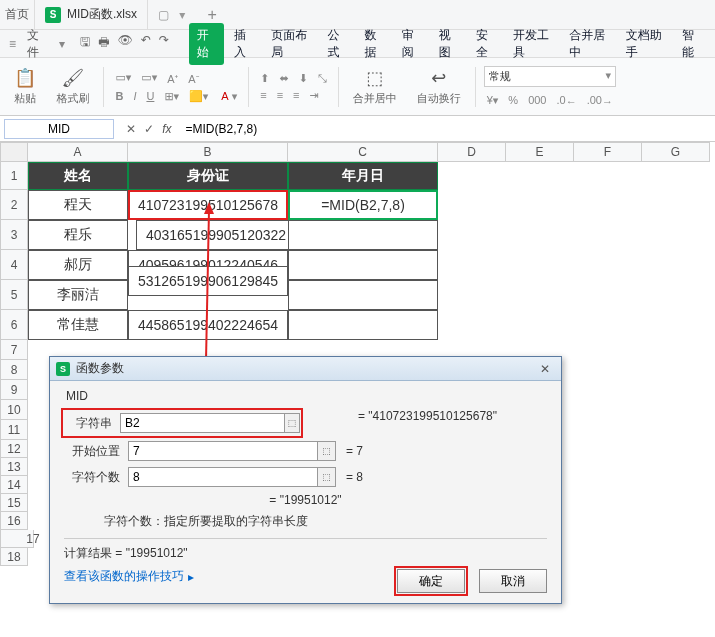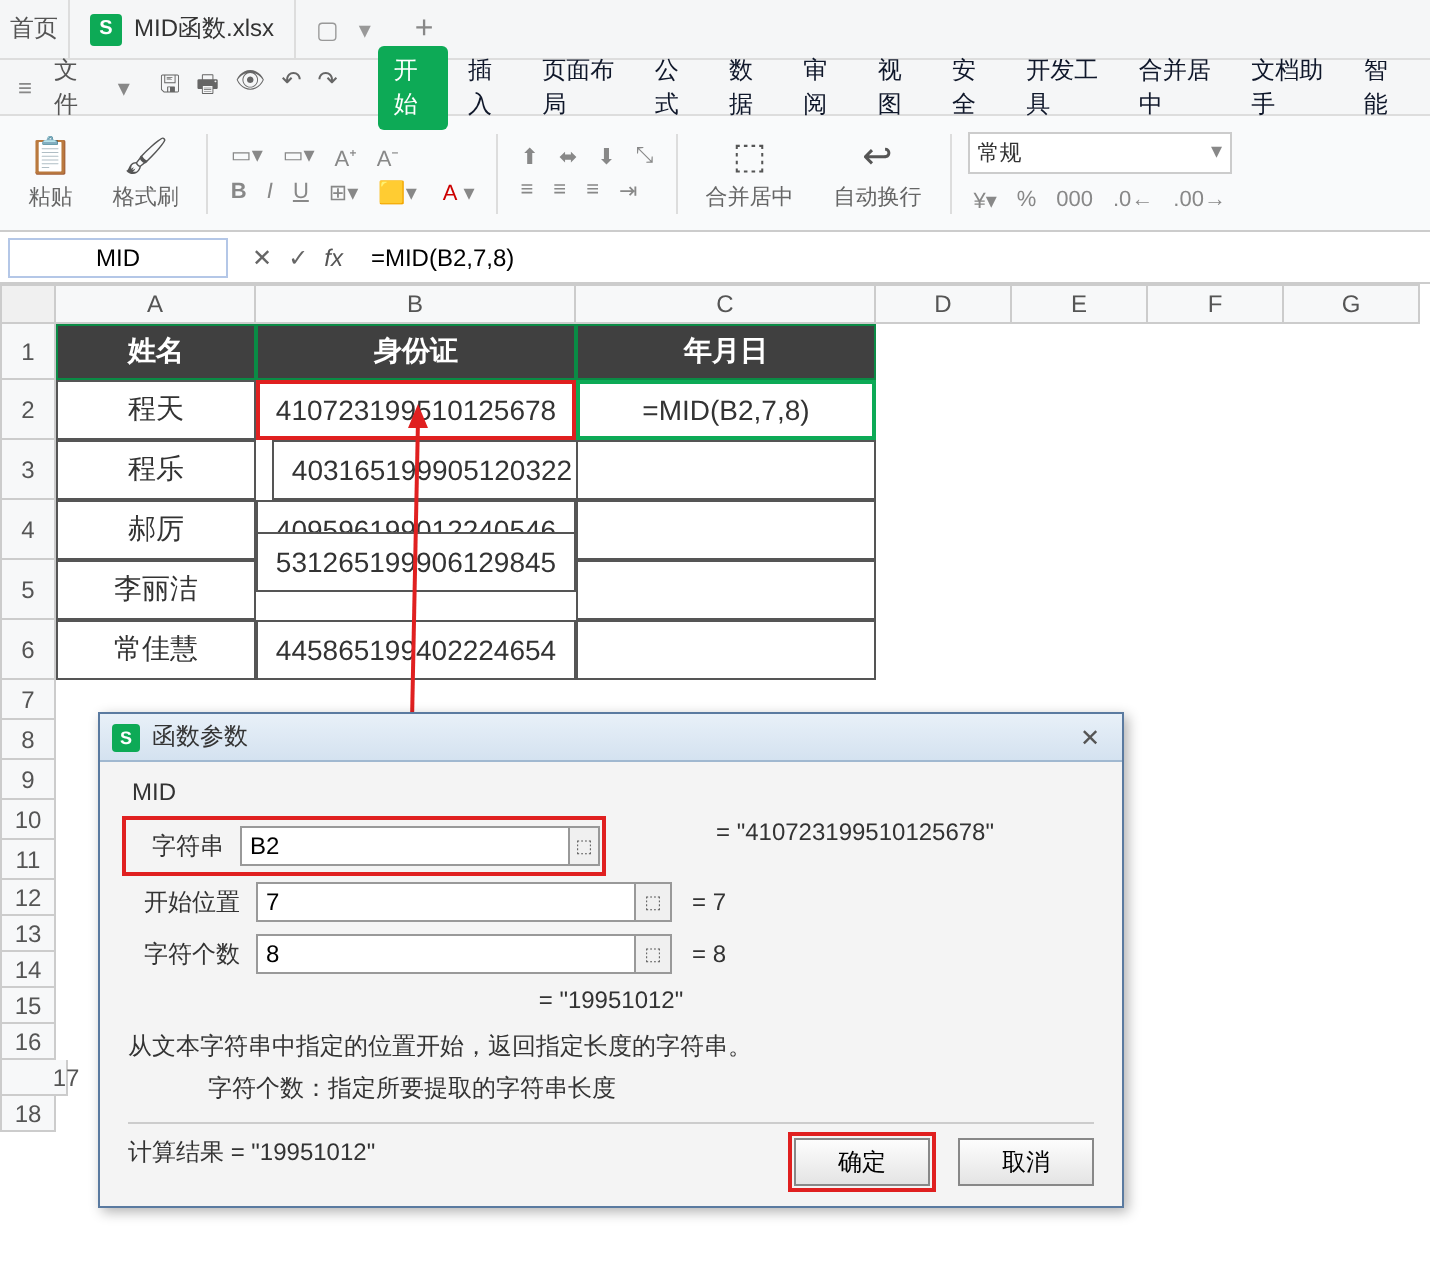--- a/index.html
+++ b/index.html
@@ -261,22 +261,25 @@
       <span class="refbtn">⬚</span>
       <span class="paramval">= 7</span>
     </div>
     <div class="paramrow">
       <span class="paramlabel">字符个数</span>
       <input class="paraminput" value="8" style="">
       <span class="refbtn">⬚</span>
       <span class="paramval">= 8</span>
     </div>
     <div class="resultrow">= "19951012"</div>
-    <div class="desc">从文本字符串中指定的位置开始，返回指定长度的字符串。</div>
     <div class="desc2">字符个数：指定所要提取的字符串长度</div>
     <div class="hr"></div>
     <div class="calcres">计算结果 = "19951012"</div>
+    <span class="helplink">
+        <span>查看该函数的操作技巧</span> 
+        <span>▸</span>
+      </span>
     <div class="dlg-btns">
       <button class="dlg-btn redbox2">确定</button>
       <button class="dlg-btn">取消</button>
     </div>
   </div>
 </div>
 
 </body></html>

